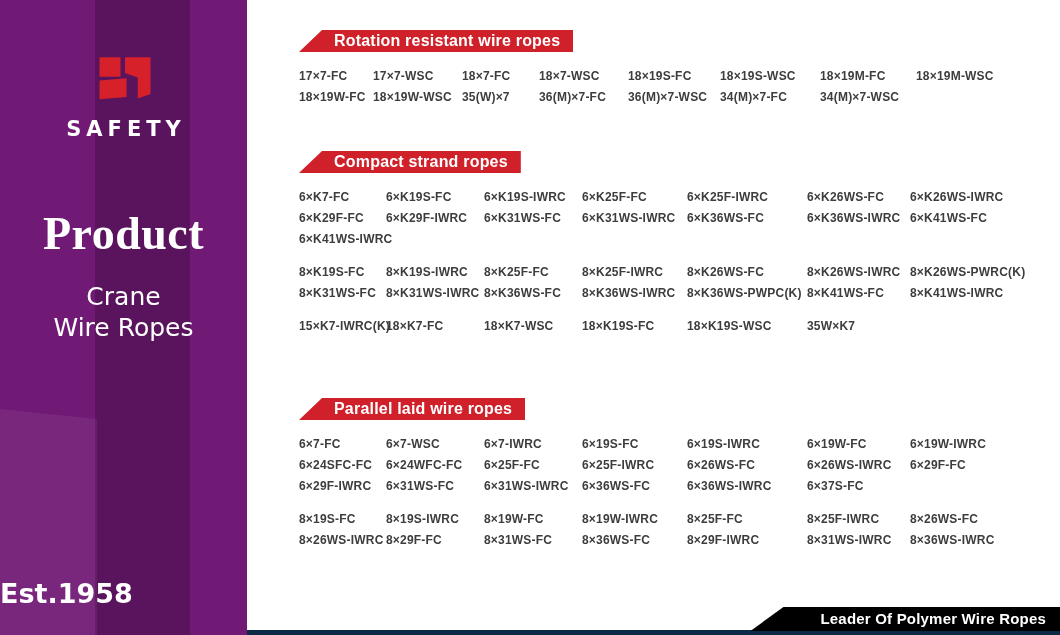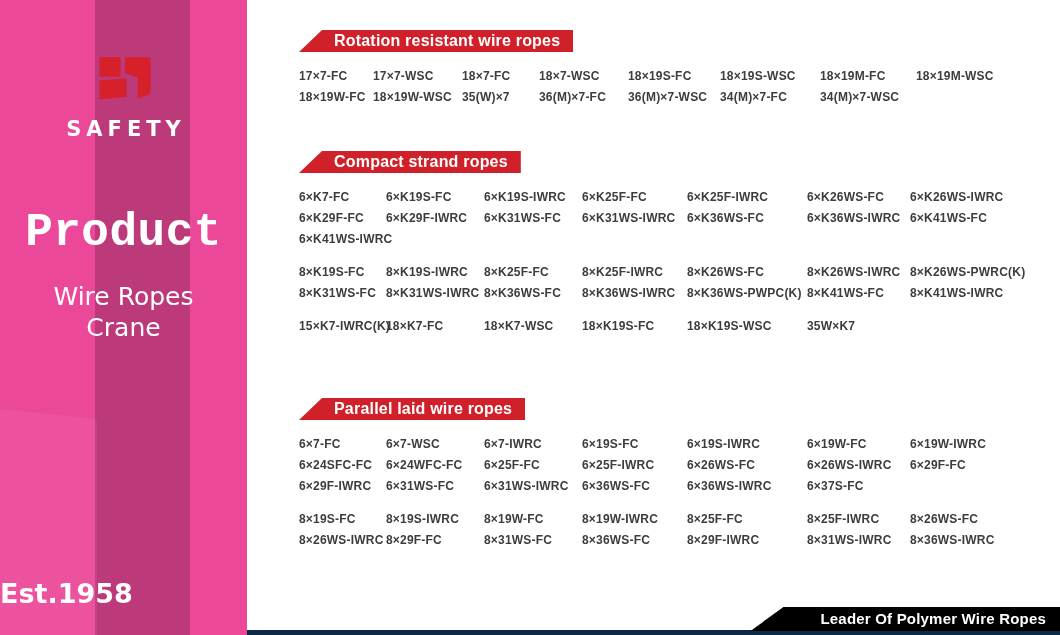--- a/index.html
+++ b/index.html
@@ -9,21 +9,21 @@
     width: 1060px; height: 635px;
     background: #ffffff;
     overflow: hidden;
     font-family: "Liberation Sans", "DejaVu Sans", sans-serif;
   }
 
   
   .sidebar {
     position: absolute; left: 0; top: 0;
     width: 247px; height: 635px;
-    background: #ec4899;
+    background: #701a75;
     color: #ffffff;
     z-index: 3;
   }
   .sidebar .shade-stripe {
     position: absolute; left: 95px; top: 0; width: 95px; height: 100%;
     background: rgba(0,0,0,0.20);
   }
   .sidebar .shade-panel {
     position: absolute; left: 0; top: 405px; width: 97px; height: 230px;
     background: rgba(255,255,255,0.06);
@@ -33,21 +33,21 @@
   .brand svg { display: block; margin: 0 auto; }
   .brand-name {
     margin-top: 11px;
     font-family: "DejaVu Sans", sans-serif;
     font-size: 21px; font-weight: 800; letter-spacing: 5px;
     padding-left: 5px; 
   }
   .page-title {
     position: absolute; top: 207px; left: 0; width: 100%;
     text-align: center;
-    font-family: Liberation Mono, monospace;
+    font-family: Liberation Serif, serif;
     font-size: 46px; font-weight: 800; letter-spacing: 0.5px;
   }
   .subtitle {
     position: absolute; top: 281px; left: 0; width: 100%;
     text-align: center;
     font-family: "DejaVu Sans", sans-serif;
     font-size: 25px; font-weight: 400; line-height: 31px;
   }
   .established {
     position: absolute; top: 578px; left: 0; width: 100%;
@@ -117,22 +117,22 @@
         <polygon points="6,3 34,3 34,29 6,29" fill="#d6212b"></polygon>
         <polygon points="40,3 74,3 74,52 57,58 57,30 40,24" fill="#d6212b"></polygon>
         <polygon points="6,34 42,31 42,56 6,59" fill="#d6212b"></polygon>
       </svg>
       <div class="brand-name">SAFETY</div>
     </div>
 
     <h1 class="page-title">Product</h1>
 
     <div class="subtitle">
+      <div>Crane</div>
       <div>Wire Ropes</div>
-      <div>Crane</div>
     </div>
 
     <div class="established">Est.1958</div>
   </aside>
 
   <main class="content">
     <div id="sections">
         <section class="sec sec-0">
     <div class="banner">
       <span>Rotation resistant wire ropes</span>

